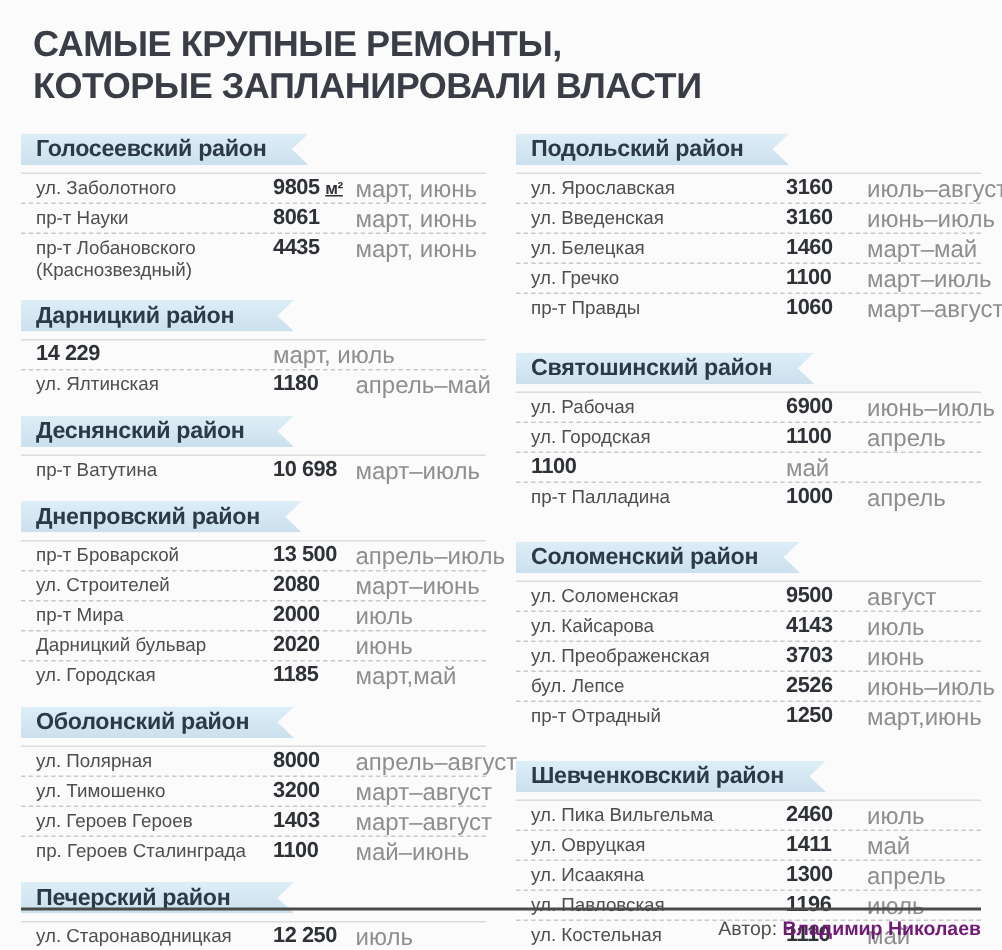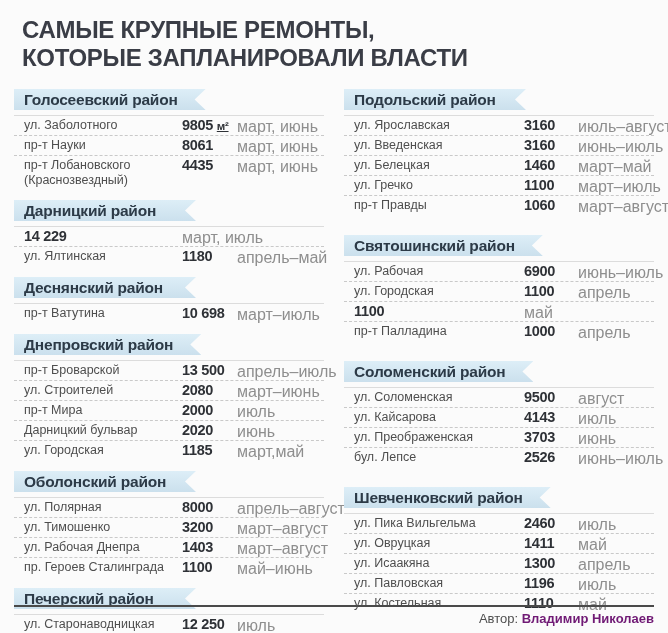--- a/index.html
+++ b/index.html
@@ -139,21 +139,21 @@
     <span class="street">ул. Полярная</span>
     <span class="value"><span class="num">8000</span> </span>
     <span class="months">апрель–август</span>
   </div>
             <div class="row">
     <span class="street">ул. Тимошенко</span>
     <span class="value"><span class="num">3200</span> </span>
     <span class="months">март–август</span>
   </div>
             <div class="row">
-    <span class="street">ул. Рабочая Днепра</span>
+    <span class="street">ул. Героев Героев</span>
     <span class="value"><span class="num">1403</span> </span>
     <span class="months">март–август</span>
   </div>
             <div class="row">
     <span class="street">пр. Героев Сталинграда</span>
     <span class="value"><span class="num">1100</span> </span>
     <span class="months">май–июнь</span>
   </div>
           </div>
   </section>
@@ -238,20 +238,25 @@
   </div>
             <div class="row">
     <span class="street">ул. Преображенская</span>
     <span class="value"><span class="num">3703</span> </span>
     <span class="months">июнь</span>
   </div>
             <div class="row">
     <span class="street">бул. Лепсе</span>
     <span class="value"><span class="num">2526</span> </span>
     <span class="months">июнь–июль</span>
+  </div>
+            <div class="row">
+    <span class="street">пр-т Отрадный</span>
+    <span class="value"><span class="num">1250</span> </span>
+    <span class="months">март,июнь</span>
   </div>
           </div>
   </section>
         <section class="section">
     <div class="ribbon"><span class="ribbon-label">Шевченковский район</span></div>
     <div class="rows">
             <div class="row">
     <span class="street">ул. Пика Вильгельма</span>
     <span class="value"><span class="num">2460</span> </span>
     <span class="months">июль</span>

